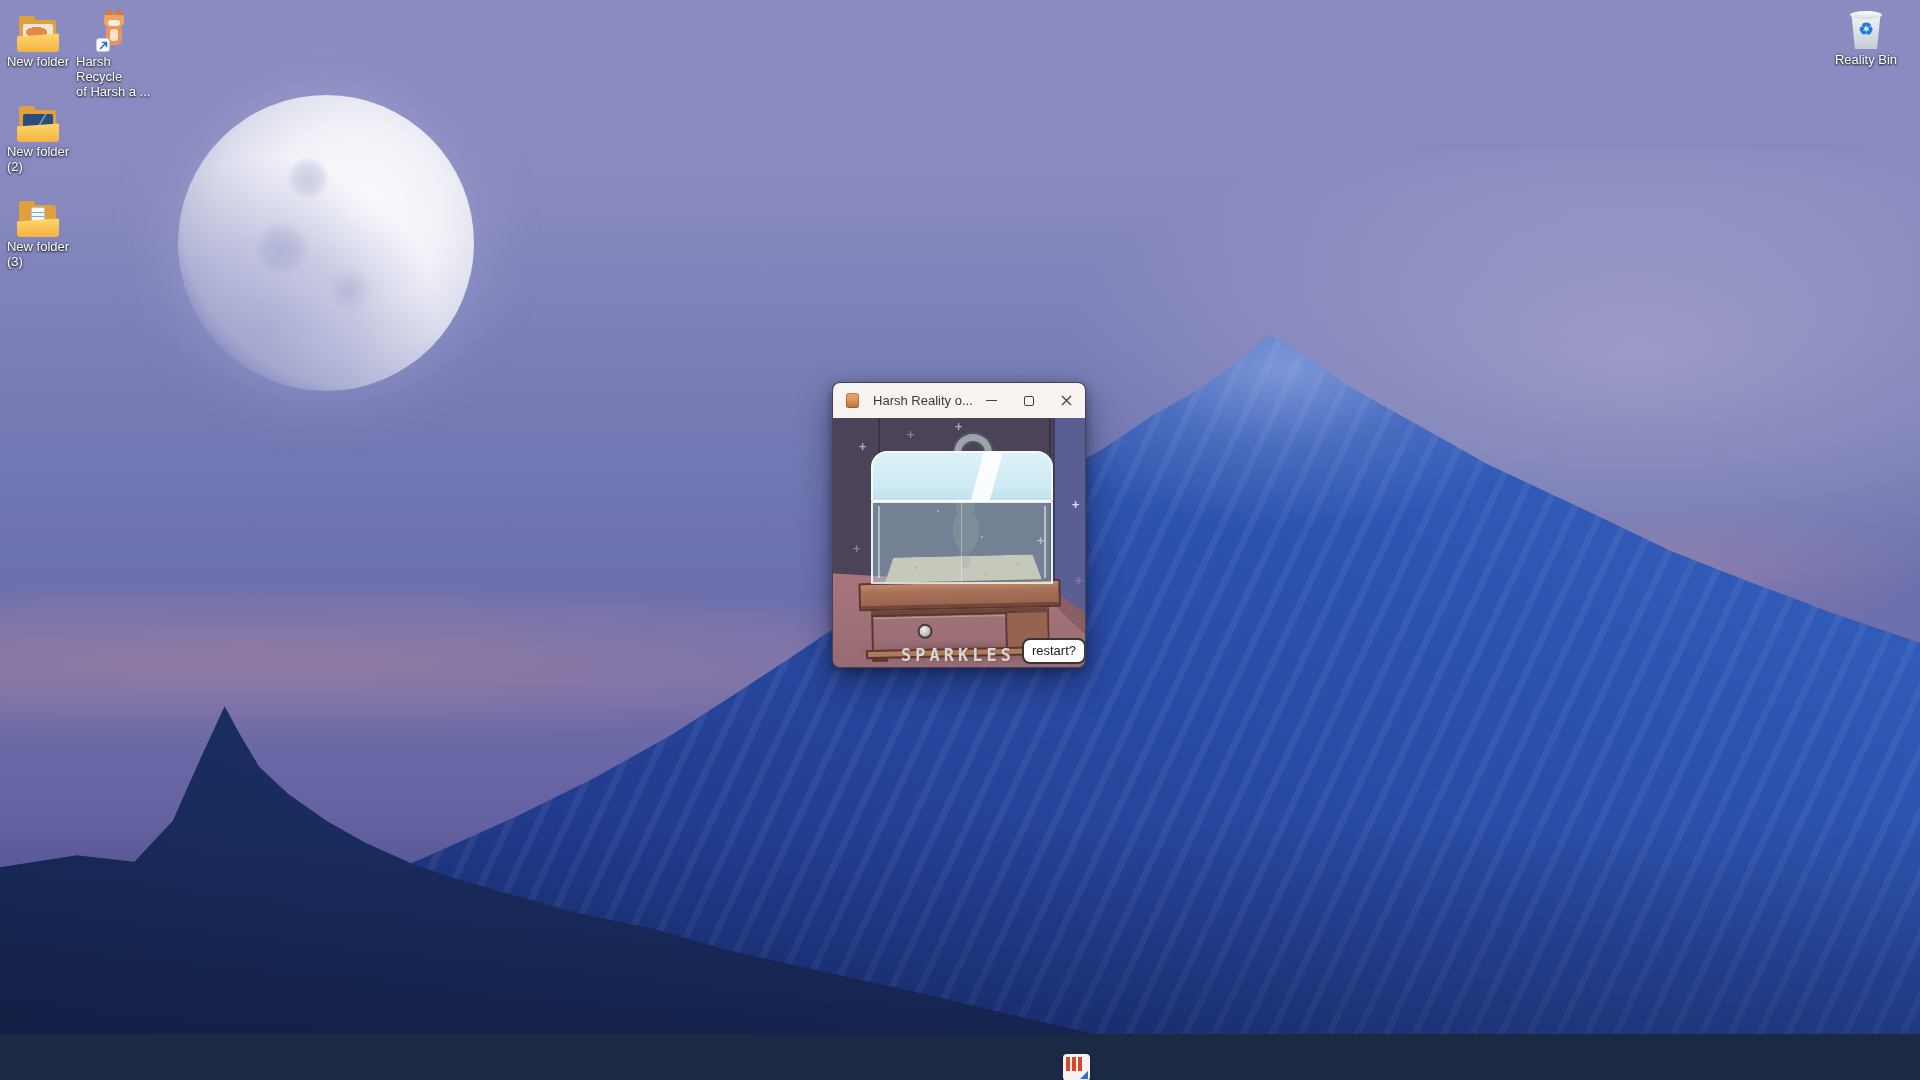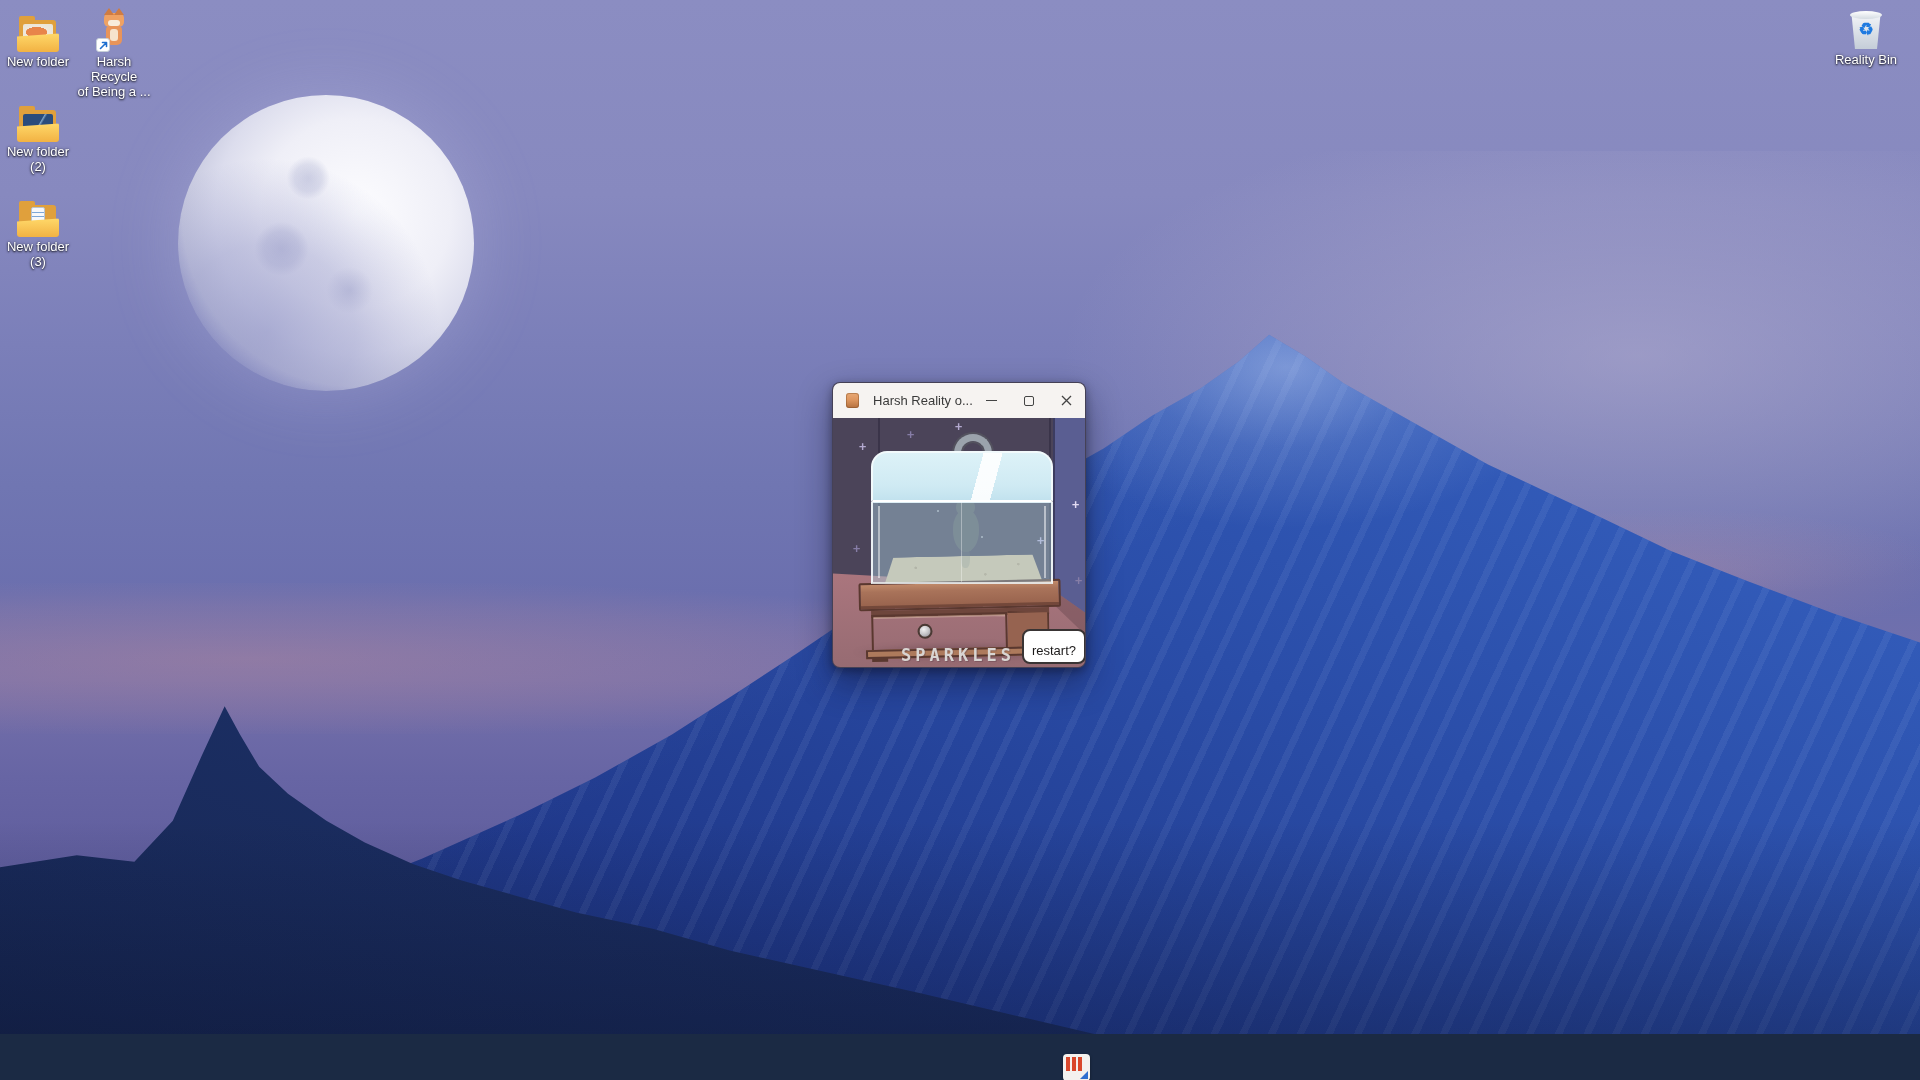--- a/index.html
+++ b/index.html
@@ -33,21 +33,21 @@
         linear-gradient(155deg, rgba(190,210,250,.30) 8%, rgba(190,210,250,.10) 32%, transparent 55%);
       clip-path:polygon(66.1% 31%, 68% 33%, 70% 35.5%, 72.5% 38%, 75% 40.5%, 77.5% 43%, 80.5% 45.5%, 83.5% 48%, 87% 51%, 91% 53.8%, 95.5% 56.8%, 100% 59.5%, 100% 100%, 0% 100%, 0% 93.5%, 5% 90.5%, 11% 87%, 17% 83%, 22% 79.5%, 27% 75.5%, 31% 72%, 35% 68%, 38.5% 64%, 41.5% 60.5%, 44% 57.5%, 47% 54%, 50% 50.5%, 52.5% 47.5%, 55% 44%, 57.5% 41.5%, 60% 38.5%, 62.5% 36%, 64.5% 33.5%); }
   .ridge-left { position:absolute; inset:0;
       background:linear-gradient(200deg,#2c4a8e 0%, #21397b 40%, #16254f 100%);
       clip-path:polygon(0% 80.3%, 4% 79.2%, 7% 79.8%, 9% 76%, 10.5% 70%, 11.7% 65.4%, 12.5% 68%, 13.5% 71%, 15% 73.5%, 17% 76%, 19% 78%, 21.5% 80%, 24% 81.5%, 27% 83%, 30% 84.5%, 34% 86%, 38% 88%, 43% 90%, 48% 92%, 54% 94.5%, 60% 97%, 64% 99%, 66% 100%, 0% 100%); }
   .bottom-dim { position:absolute; inset:0; background:linear-gradient(180deg, transparent 76%, rgba(8,14,38,.30) 96%); }
 
   
   .dicon { position:absolute; width:76px; display:flex; flex-direction:column; align-items:center; cursor:default; }
   .dicon .art { height:44px; display:flex; align-items:flex-end; justify-content:center; position:relative; }
-  .dlabel { margin-top:3px; font-size:13px; color:#fff; text-align:center; line-height:1.15;
+  .dlabel { margin-top:3px; font-size:13px; color:#fff; line-height:1.15;
       text-shadow:0 1px 2px rgba(0,0,0,.85), 0 0 3px rgba(0,0,0,.5); }
   .folder { position:relative; width:42px; height:33px; }
   .f-back { position:absolute; top:1px; left:2px; width:37px; height:26px; background:#e0a03c; border-radius:3px; }
   .f-back::before { content:""; position:absolute; top:-4px; left:0; width:16px; height:7px; background:#e0a03c; border-radius:2px 2px 0 0; }
   .f-content { position:absolute; top:5px; left:6px; width:30px; height:15px; border-radius:2px; }
   .c-fox { background:radial-gradient(ellipse at 45% 55%, #e8854a 0%, #e8854a 45%, #efe9dd 46%, #e9e2d2 100%); }
   .c-blue { background:linear-gradient(120deg,#2a4c7c 55%, #7fa5c9 58%, #2a4c7c 64%); }
   .c-doc { left:14px; width:14px; height:16px; top:3px; background:#f6f8fa; border:1px solid #b9c4cf;
       background-image:linear-gradient(180deg, transparent 4px, #7ca7d8 4px, #7ca7d8 5px, transparent 5px, transparent 8px, #7ca7d8 8px, #7ca7d8 9px, transparent 9px); }
   .f-front { position:absolute; bottom:0; left:0; width:42px; height:19px; border-radius:2px 2px 3px 3px;
@@ -125,21 +125,21 @@
   .lid-shine { position:absolute; inset:0; background:linear-gradient(105deg, transparent 58%, rgba(255,255,255,.9) 58%, rgba(255,255,255,.9) 68%, transparent 68%); }
   #glass-body { position:absolute; left:38px; top:84px; width:182px; height:82px; background:rgba(173,214,230,.42);
       border-left:2px solid rgba(248,252,253,.9); border-right:2px solid rgba(248,252,253,.9); border-bottom:2px solid rgba(248,252,253,.7); }
   .g-refl { position:absolute; top:4px; bottom:4px; width:2px; background:rgba(255,255,255,.5); }
   .g-seam { position:absolute; top:0; bottom:0; left:88px; width:1px; background:rgba(255,255,255,.35); }
 
   #pet-name { position:absolute; left:40px; bottom:4px; width:170px; text-align:center;
       font-family:"DejaVu Sans Mono",monospace; font-weight:bold; font-size:17px; letter-spacing:4px; color:#d9d5d2;
       text-shadow:1px 1px 0 rgba(90,60,70,.35); }
   #restart-btn { position:absolute; right:1px; bottom:5px; background:#fff; border:2px solid #393434; border-radius:8px;
-      padding:12px 8px 4px; font-size:13px; color:#1d1b1b; cursor:pointer; }
+      padding:3px 8px 4px; font-size:13px; color:#1d1b1b; cursor:pointer; }
 
   
   #taskbar { position:absolute; left:0; top:1034px; width:1920px; height:46px; background:#1b2a44; }
   #peek-icon { position:absolute; left:1063px; top:1054px; width:27px; height:27px; background:#f4f1ee; border-radius:4px;
       box-shadow:0 1px 3px rgba(0,0,0,.4); overflow:hidden; }
   .peek-grid { position:absolute; left:3px; top:3px; width:16px; height:14px;
       background:repeating-linear-gradient(90deg,#d9472b 0 4px, #f4f1ee 4px 6px), repeating-linear-gradient(0deg, rgba(255,255,255,.35) 0 4px, transparent 4px 6px); }
   .peek-blue { position:absolute; right:2px; bottom:2px; width:8px; height:8px; background:#2f6fd0; clip-path:polygon(0 100%, 100% 0, 100% 100%); }
 
   svg { display:block; }
@@ -181,21 +181,21 @@
         <div class="fox-belly"></div>
       <div class="badge">
         <svg width="9" height="9" viewBox="0 0 9 9">
             <path d="M1.5 7.5 L7 2 M3.5 1.5 H7.5 V5.5" stroke="#1e6fd0" stroke-width="1.6" fill="none" stroke-linecap="round" stroke-linejoin="round"></path>
           </svg>
       </div>
     </div>
   </div>
   <div class="dlabel">
     <div>Harsh Recycle</div>
-    <div>of Being a ...</div>
+    <div>of Harsh a ...</div>
   </div>
 </div>
 
 <div class="dicon" style="left:0px; top:98px;">
   <div class="art">
     <div class="folder">
       <div class="f-back"></div>
         <div class="f-content c-blue"></div>
         <div class="f-front"></div>
     </div>

